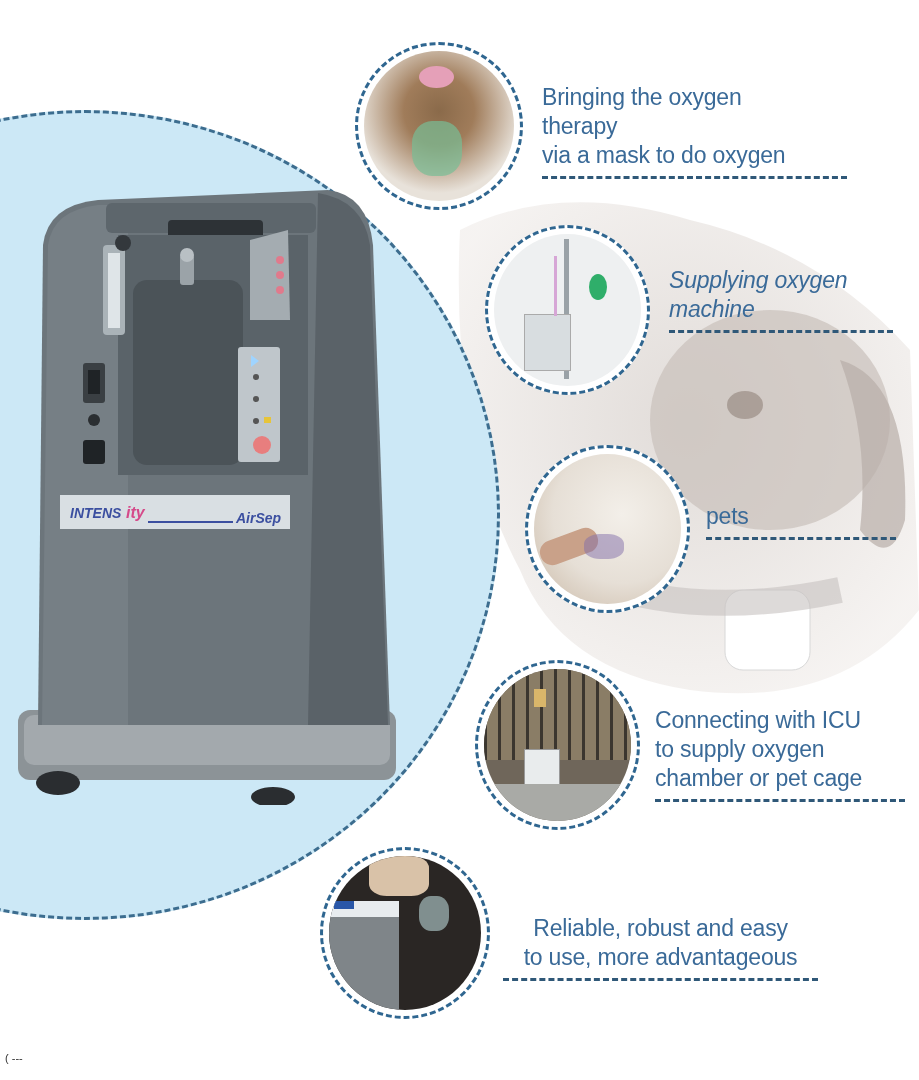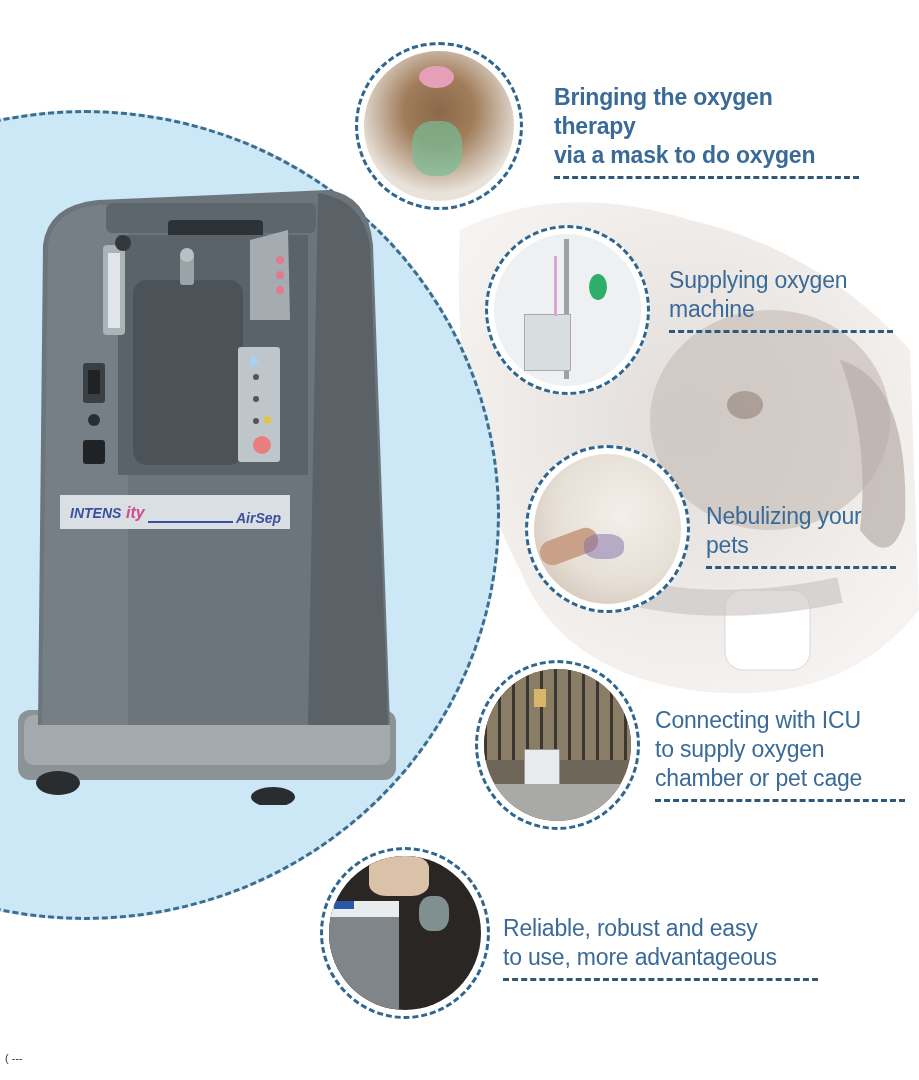--- a/index.html
+++ b/index.html
@@ -82,49 +82,48 @@
   <line x1="130" y1="337" x2="215" y2="337" stroke="#3b4fa0" stroke-width="2"></line>
   <text x="218" y="338" font-family="Liberation Sans, sans-serif" font-size="14" font-style="italic" font-weight="bold" fill="#3b4fa0">AirSep</text>
 </svg>
 
 <div class="bubble" style="left:355px;top:42px;width:168px;height:168px;">
   <div class="photo" style="background:radial-gradient(circle at 50% 40%,#8a6a4a 0,#a07c5a 30%,#e8e2da 70%);">
     <div style="position:absolute;left:55px;top:15px;width:35px;height:22px;border-radius:50%;background:#e5a0b8;"></div>
     <div style="position:absolute;left:48px;top:70px;width:50px;height:55px;border-radius:40%;background:rgba(120,190,150,0.7);"></div>
   </div>
 </div>
-<div class="caption" style="left:554px;top:83px;font-weight:bold;">
+<div class="caption" style="left:542px;top:83px;">
   <span class="line">Bringing the oxygen</span>
   <span class="line">therapy</span>
   <span class="line">via a mask to do oxygen</span>
   <span class="rule" style="width:305px;"></span>
 </div>
 
 <div class="bubble" style="left:485px;top:225px;width:165px;height:170px;">
   <div class="photo" style="background:#eef0f1;">
     <div style="position:absolute;left:70px;top:5px;width:5px;height:140px;background:#9aa2a7;"></div>
     <div style="position:absolute;left:95px;top:40px;width:18px;height:26px;border-radius:50%;background:#2fae6a;"></div>
     <div style="position:absolute;left:30px;top:80px;width:45px;height:55px;background:#d8dde0;border:1px solid #aaa;"></div>
     <div style="position:absolute;left:60px;top:22px;width:3px;height:60px;background:#d6a6d6;"></div>
   </div>
 </div>
-<div class="caption" style="left:669px;top:266px;">
+<div class="caption" style="left:669px;top:266px;font-style:italic;">
   <span class="line">Supplying oxygen</span>
   <span class="line">machine</span>
   <span class="rule" style="width:224px;"></span>
 </div>
 
 <div class="bubble" style="left:525px;top:445px;width:165px;height:168px;">
   <div class="photo" style="background:radial-gradient(circle at 60% 40%,#f3efe9 0,#e6dfd6 55%,#c9b8a5 100%);">
     <div style="position:absolute;left:5px;top:80px;width:60px;height:25px;border-radius:12px;background:#c9a189;transform:rotate(-20deg);"></div>
     <div style="position:absolute;left:50px;top:80px;width:40px;height:25px;border-radius:40%;background:rgba(130,110,170,0.5);"></div>
   </div>
 </div>
 <div class="caption" style="left:706px;top:502px;">
-  <span class="line">Nebulizing your</span>
   <span class="line">pets</span>
   <span class="rule" style="width:190px;"></span>
 </div>
 
 <div class="bubble" style="left:475px;top:660px;width:165px;height:170px;">
   <div class="photo" style="background:#6f665a;">
     <div style="position:absolute;left:0;top:0;width:100%;height:60%;background:repeating-linear-gradient(90deg,#3b362f 0 3px,#8a7d66 3px 14px);"></div>
     <div style="position:absolute;left:50px;top:20px;width:12px;height:18px;background:#d9b66a;"></div>
     <div style="position:absolute;left:40px;top:80px;width:34px;height:50px;background:#e9eced;border:1px solid #999;"></div>
     <div style="position:absolute;left:0;top:115px;width:100%;height:45px;background:#a9aaa6;"></div>
@@ -139,19 +138,19 @@
 
 <div class="bubble" style="left:320px;top:847px;width:170px;height:172px;">
   <div class="photo" style="background:#2a2624;">
     <div style="position:absolute;left:0;top:45px;width:70px;height:120px;background:#7f8589;"></div>
     <div style="position:absolute;left:0;top:45px;width:70px;height:16px;background:#e8ecef;"></div>
     <div style="position:absolute;left:5px;top:45px;width:20px;height:8px;background:#2a57a8;"></div>
     <div style="position:absolute;left:90px;top:40px;width:30px;height:35px;border-radius:40%;background:rgba(150,170,170,0.8);"></div>
     <div style="position:absolute;left:40px;top:0;width:60px;height:40px;background:#d9c2a8;border-radius:30%;"></div>
   </div>
 </div>
-<div class="caption" style="left:503px;top:914px;">
+<div class="caption" style="left:503px;top:914px;text-align:center;">
   <span class="line">Reliable, robust and easy</span>
   <span class="line">to use,  more advantageous</span>
   <span class="rule" style="width:315px;"></span>
 </div>
 
 <div class="faint-mark" style="left:5px;top:1052px;">(  ‐‐‐</div>
 
 </body></html>

